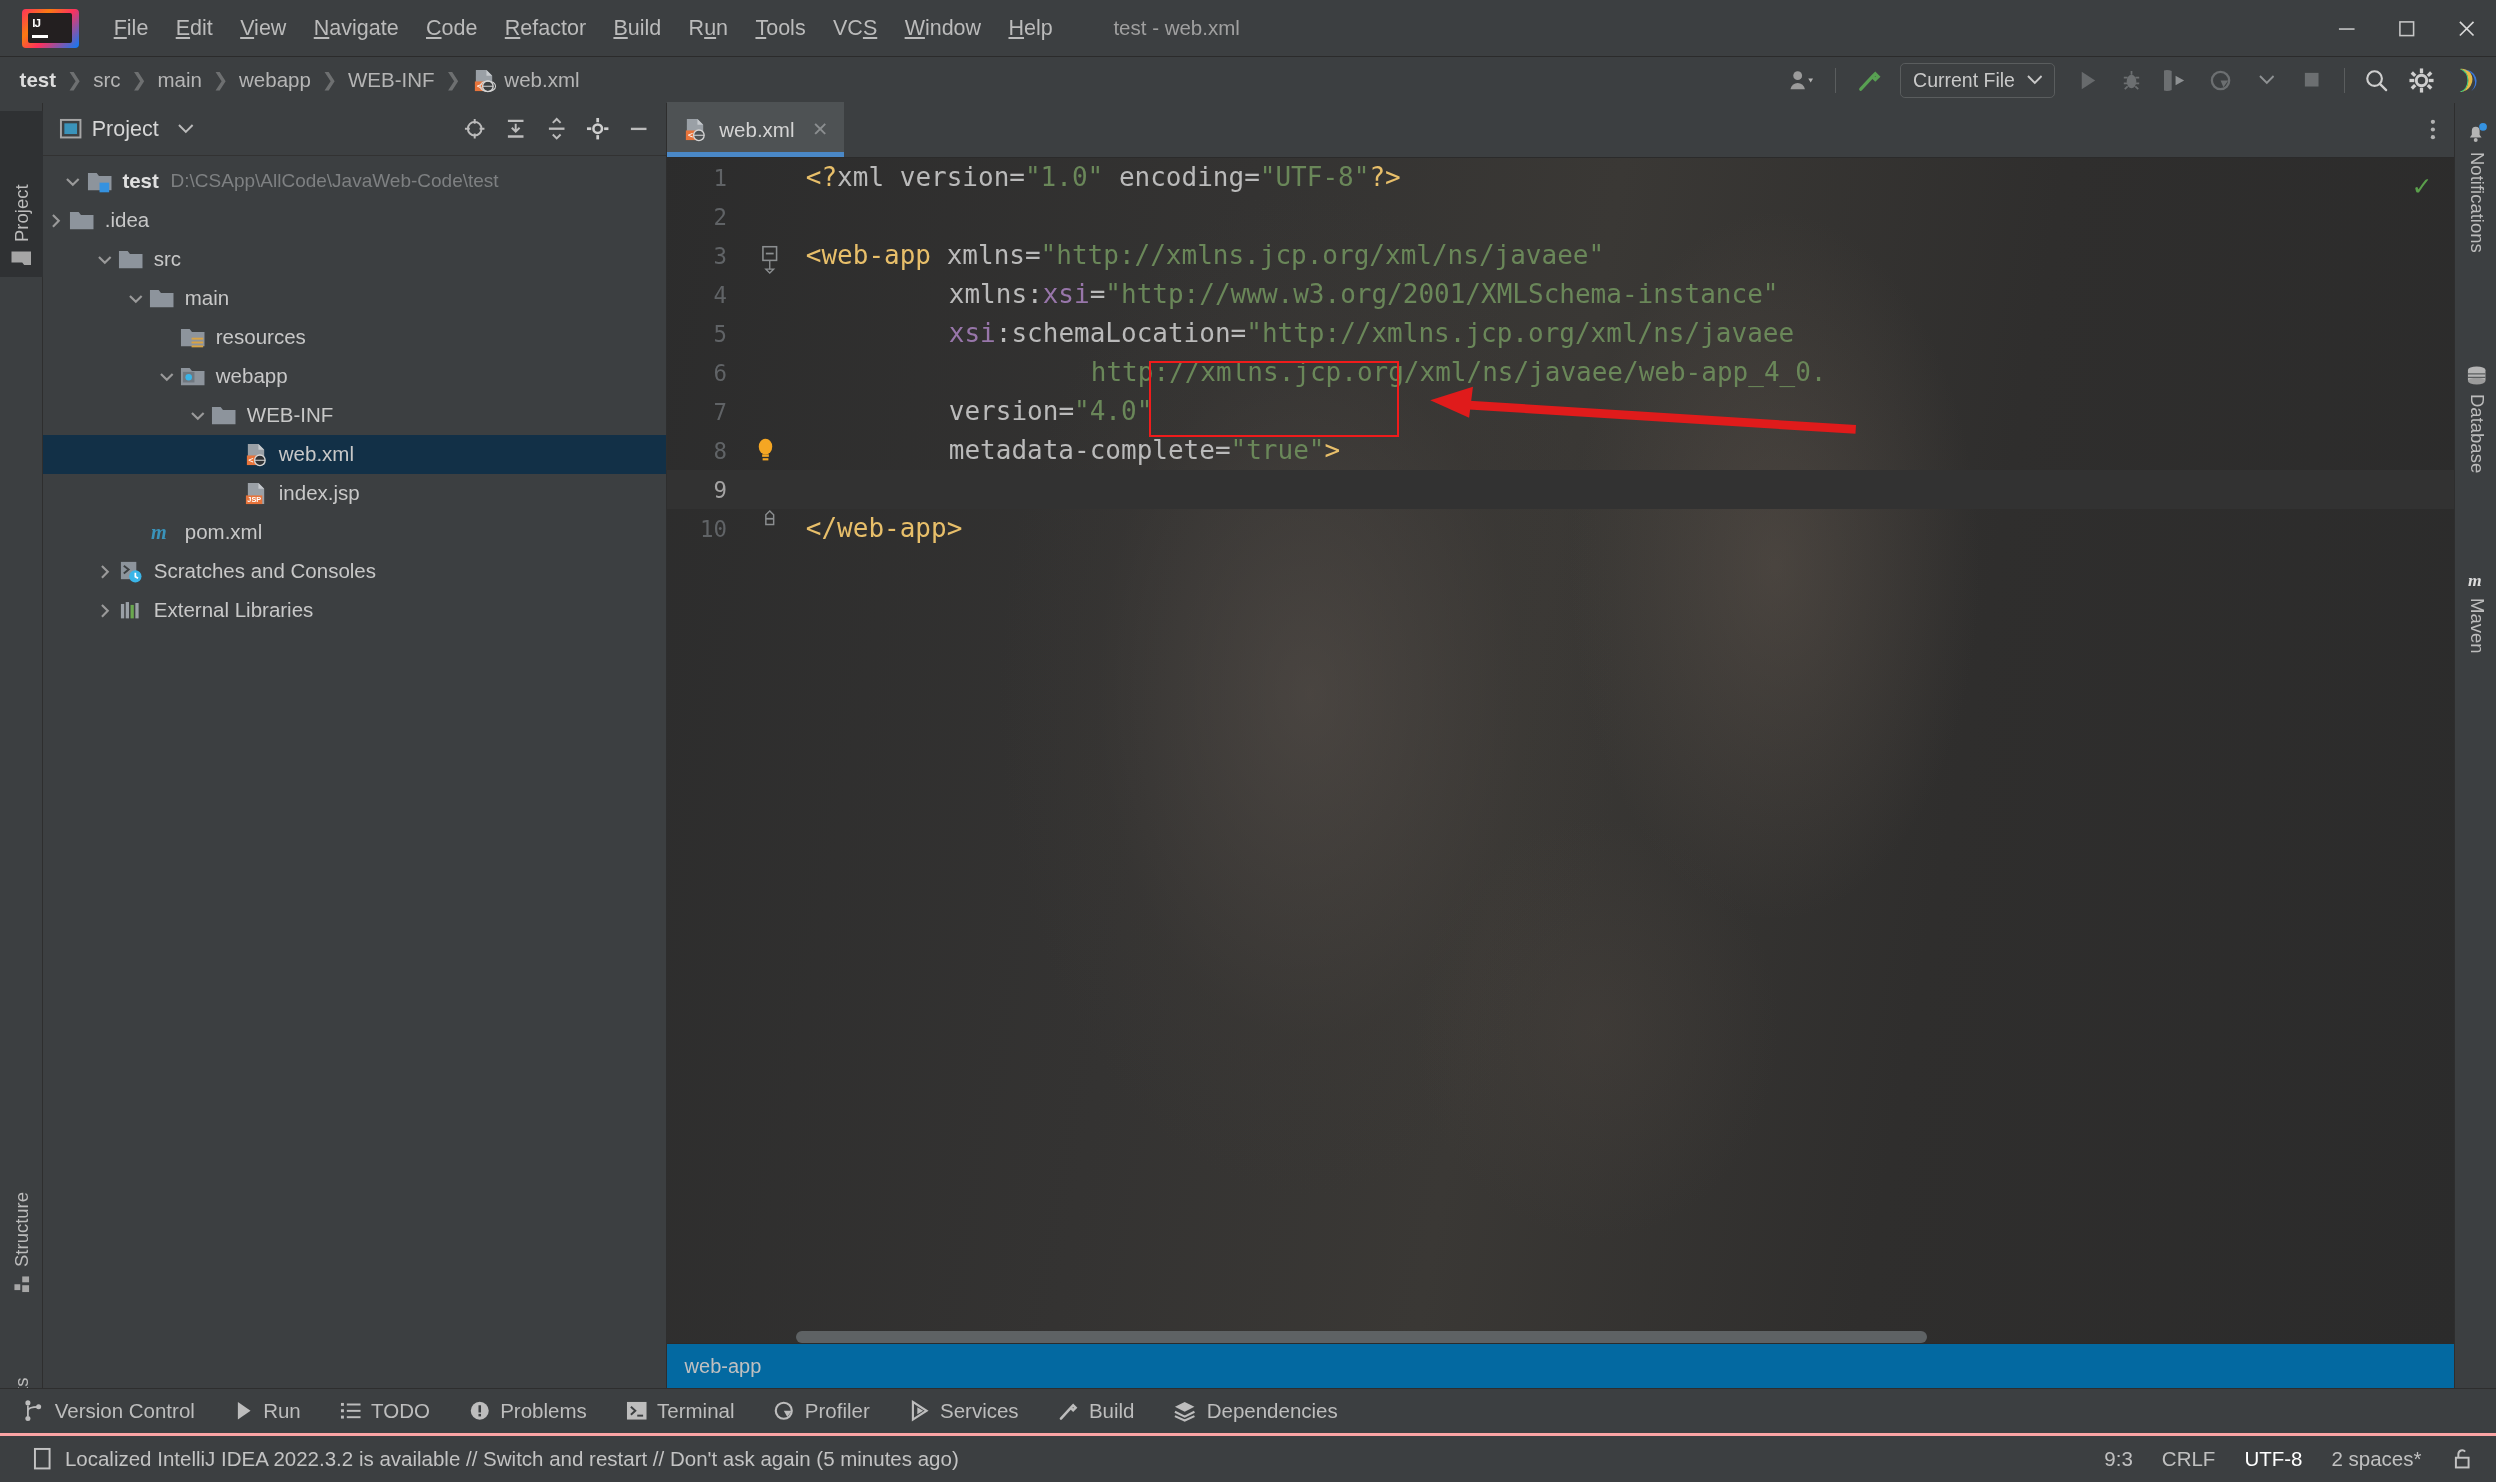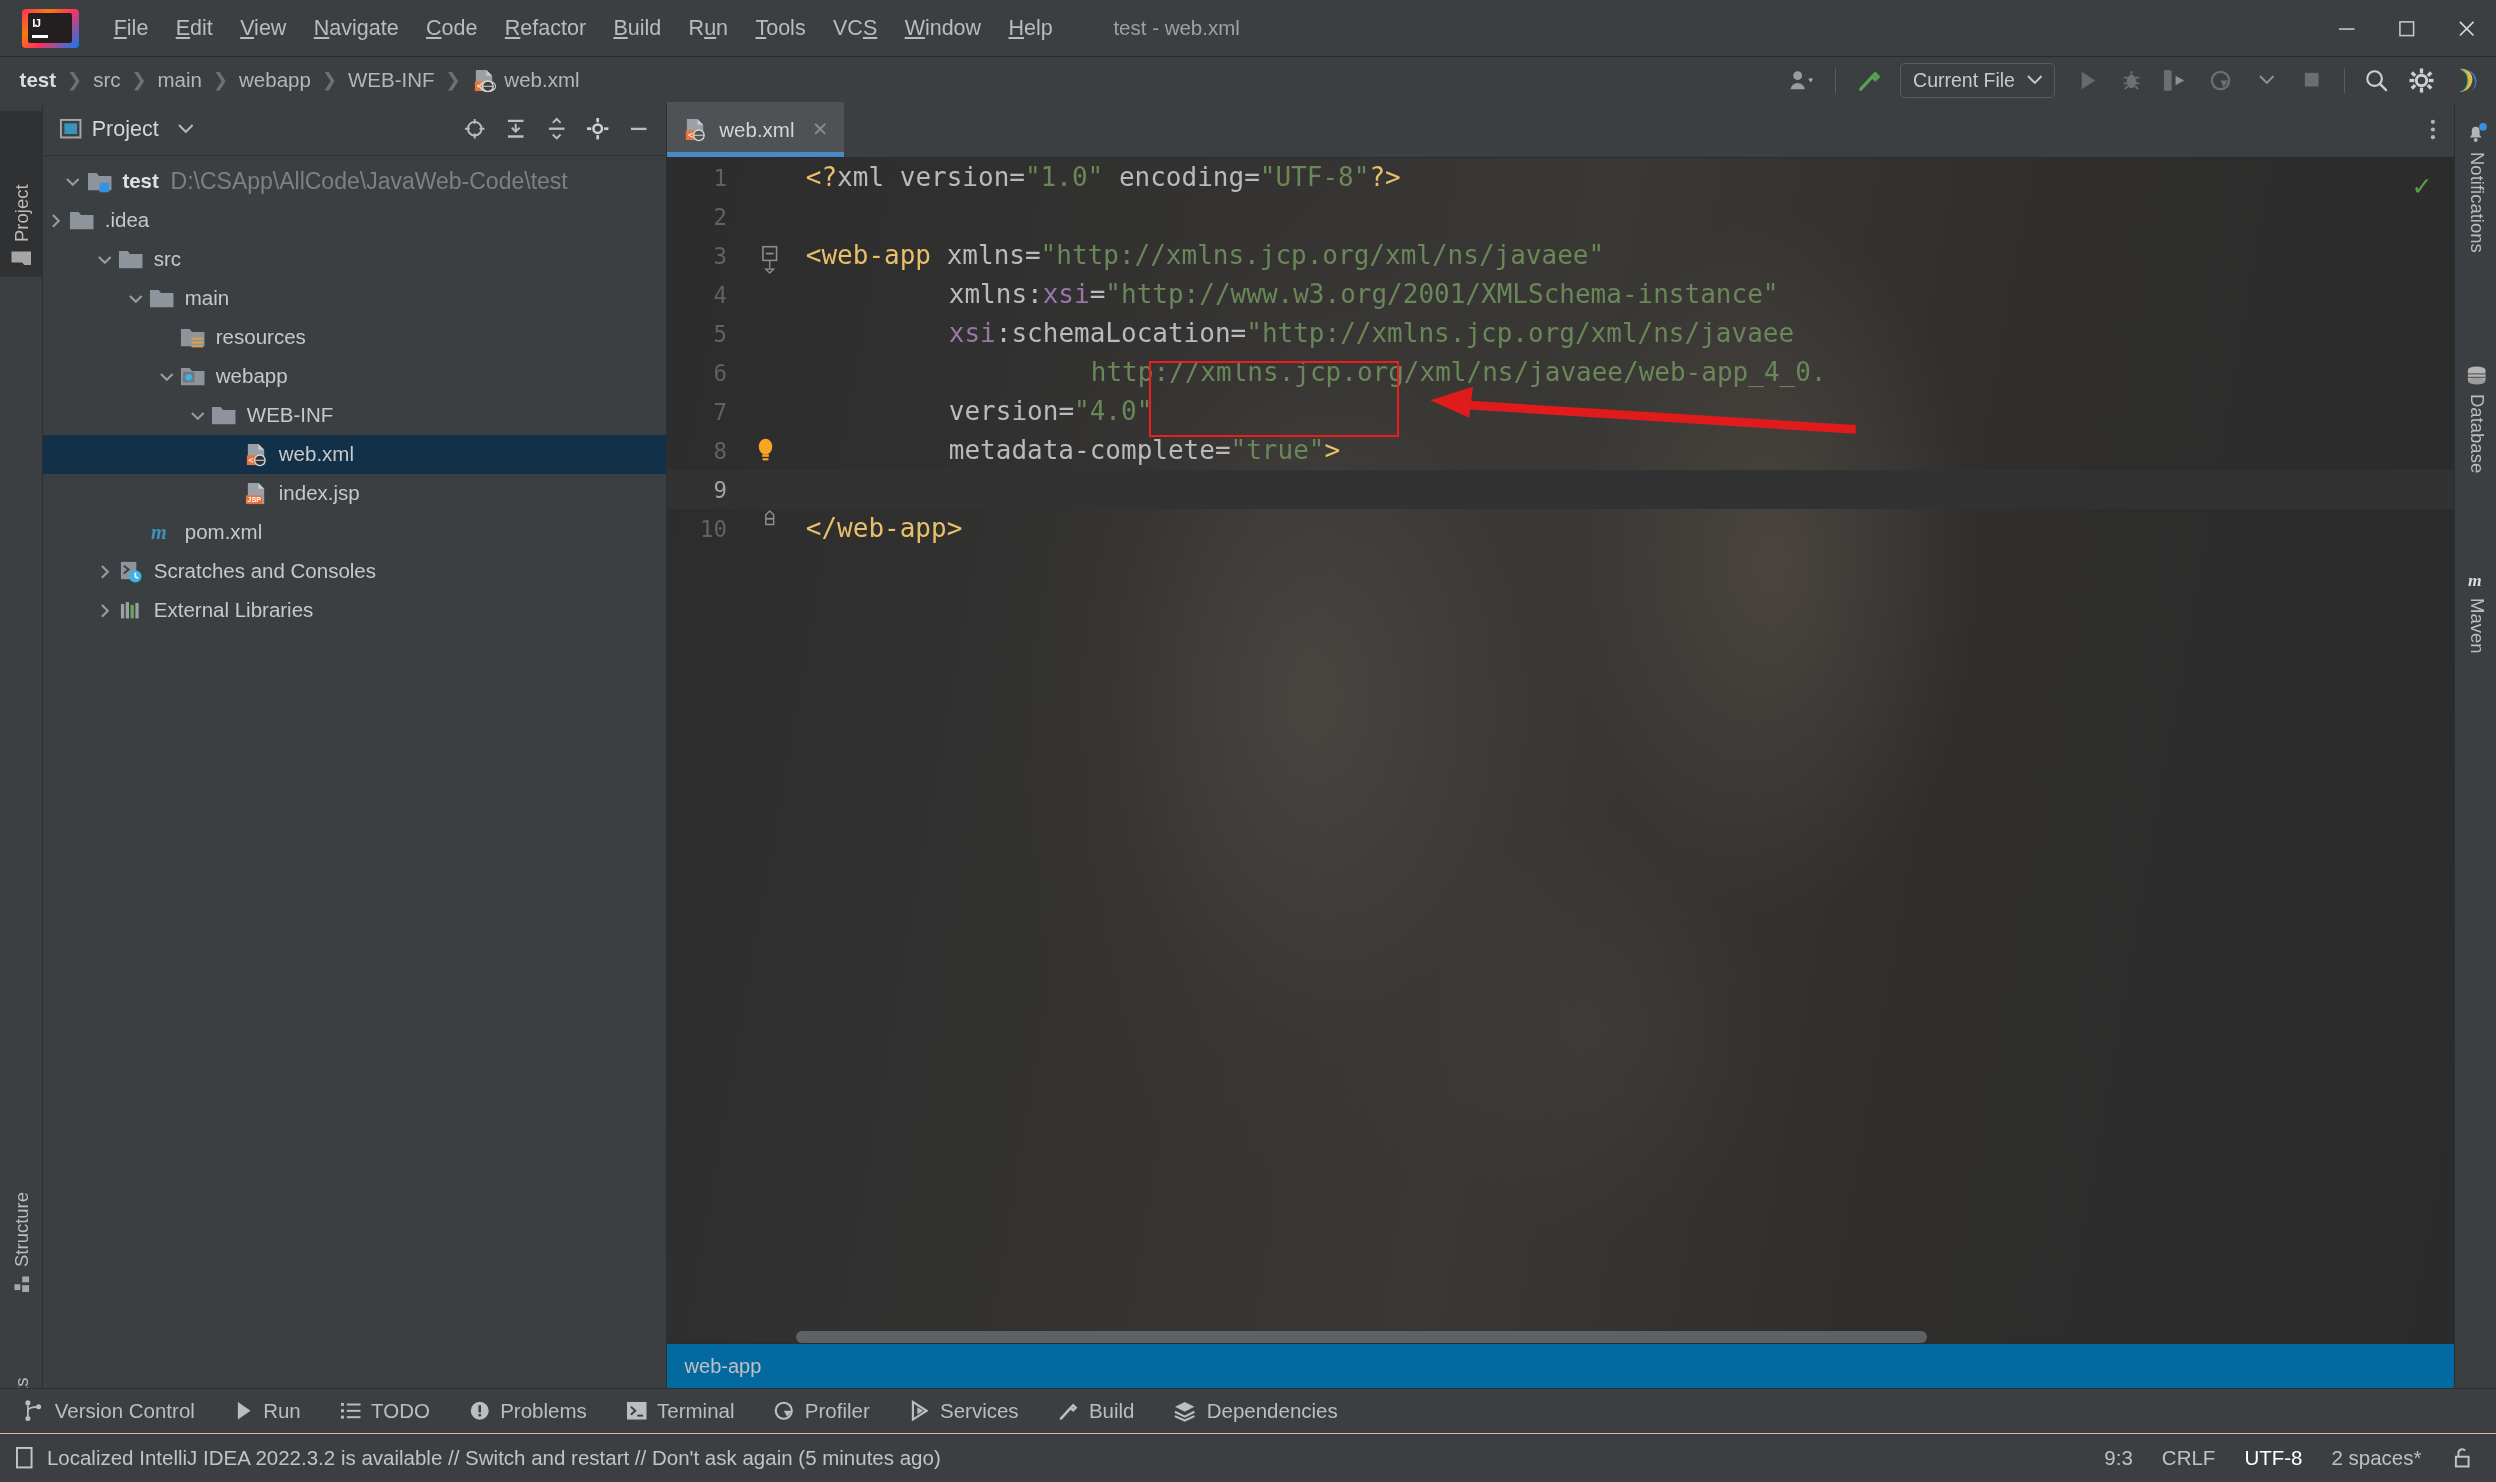--- a/index.html
+++ b/index.html
@@ -81,21 +81,21 @@
   }
   .projheader .ttl { color: #d6d6d6; font-size: 21.5px; }
   .projheader .acts { margin-left: auto; display: flex; align-items: center; gap: 2px; padding-right: 7.8px; }
   .pbtn { width: 39px; height: 39px; display: flex; align-items: center; justify-content: center; border-radius: 3.9px; }
   .tree { padding-top: 5.9px; font-size: 20.5px; }
   .trow { display: flex; align-items: center; height: 39px; padding-right: 7.8px; color: #c8c8c8; white-space: nowrap; }
   .trow.sel { background: #123047; }
   .tarrow { width: 25px; display:flex; align-items:center; justify-content:center; color:#9a9a9a; flex: none;}
   .ticon { width: 29px; display: flex; align-items: center; justify-content: center; margin-right: 7.8px; flex: none;}
   .tlabel.bold { font-weight: bold; color: #e0e0e0; }
-  .tpath { color: #7e8082; font-size: 23px; margin-left: 11.7px; }
+  .tpath { color: #7e8082; font-size: 19px; margin-left: 11.7px; }
 
   
   .editorwrap { position: absolute; top: 103px; left: 667px; right: 43px; bottom: 94px; background:#2b2b2b; }
   .bgphoto {
     position:absolute; inset:0; overflow:hidden;
     background:
       radial-gradient(ellipse 410px 663px at 36% 46%, rgba(92,84,78,.50) 0%, rgba(64,60,56,.22) 52%, rgba(0,0,0,0) 76%),
       radial-gradient(ellipse 293px 507px at 62% 36%, rgba(108,96,86,.38) 0%, rgba(0,0,0,0) 70%),
       radial-gradient(ellipse 254px 293px at 52% 72%, rgba(80,72,66,.30) 0%, rgba(0,0,0,0) 72%),
       linear-gradient(100deg, #2c2c2c 0%, #343332 30%, #3a3835 48%, #2f2e2d 70%, #2b2b2b 100%);
@@ -150,21 +150,21 @@
   .checkmark { position: absolute; right: 21.5px; top: 13.7px; color: #5a9e4b; font-size: 25px; }
 
   
   .bottombar {
     position: absolute; left: 0; right: 0; bottom: 49px; height: 45px; background: #3c3f41;
     display: flex; align-items: center; border-top: 1px solid #2e2e2e;
   }
   .bbitem { display: flex; align-items: center; gap: 9.8px; color: #bdbdbd; font-size: 20.5px; padding: 3.9px 15.6px; margin-left: 7.8px; border-radius: 3.9px; }
   .statusbar {
     position: absolute; left: 0; right: 0; bottom: 0; height: 49px; background: #3c3f41;
-    display: flex; align-items: center; border-top: 1px solid #fca5a5;
+    display: flex; align-items: center; border-top: 3px solid #fca5a5; padding-left: 18px;
   }
   .status-msg { color: #c3c3c3; font-size: 20.5px; margin-left: 13.7px; display: flex; align-items: center; gap: 11.7px; }
   .status-right { margin-left: auto; display: flex; align-items: center; gap: 29px; padding-right: 25px; color: #c0c0c0; font-size: 20.5px; }
   .status-right .dim { color: #ffffff; }
   svg { display: block; }
 </style>
 </head>
 <body>
 
 <div id="app">

